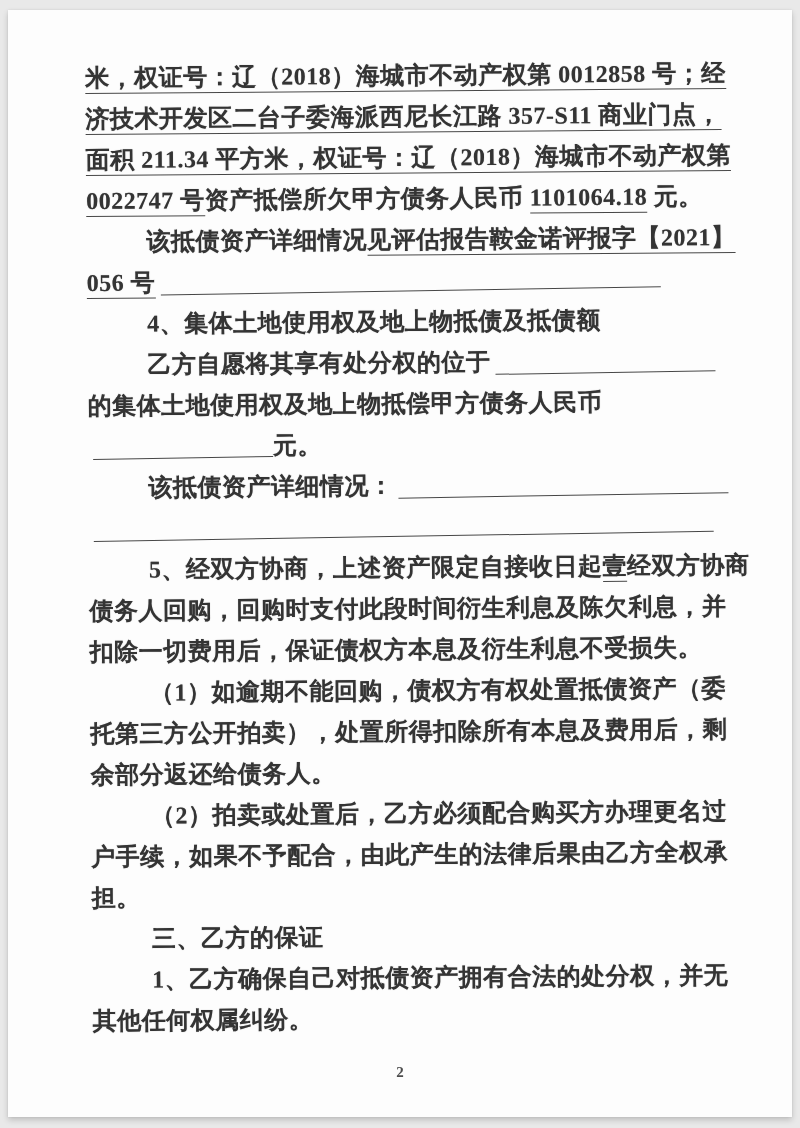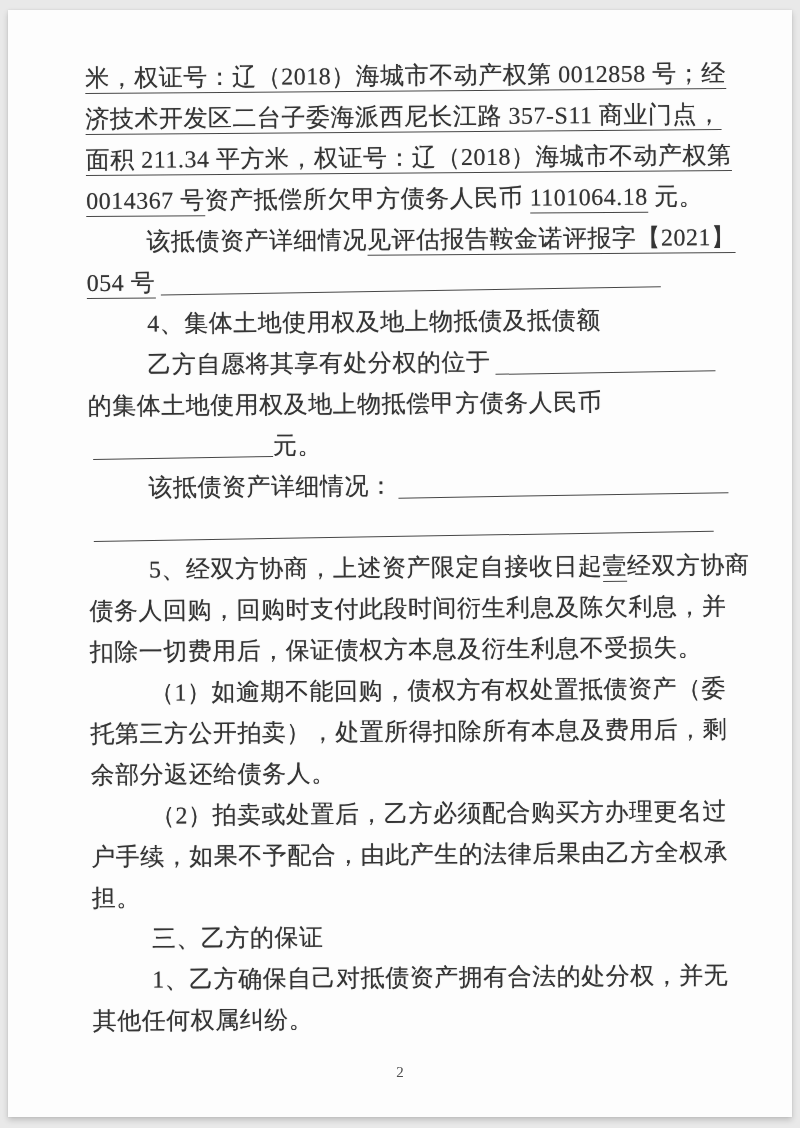--- a/index.html
+++ b/index.html
@@ -12,20 +12,21 @@
     position: relative;
     font-family: "Liberation Serif", "DejaVu Serif", serif;
   }
   .paper {
     position: absolute;
     left: 8px; top: 10px;
     width: 784px; height: 1107px;
     background: #fdfdfd;
     box-shadow: 0 3px 6px rgba(0,0,0,0.18), 0 0 2px rgba(0,0,0,0.08);
     overflow: hidden;
+    font-weight: bold;
   }
   .content {
     position: absolute;
     left: 77px; top: 46px;
     width: 660px;
     transform: rotate(-0.45deg);
     transform-origin: 40% 0;
     color: #343434;
     font-size: 24px;
     letter-spacing: 0.5px;
@@ -61,23 +62,23 @@
   }
 </style>
 </head>
 <body>
 
 <div class="paper">
   <div class="content">
       <p class="line"><span class="u">米，权证号：辽（2018）海城市不动产权第 0012858 号；经</span></p>
       <p class="line"><span class="u">济技术开发区二台子委海派西尼长江路 357-S11 商业门点，</span></p>
       <p class="line"><span class="u">面积 211.34 平方米，权证号：辽（2018）海城市不动产权第</span></p>
-      <p class="line"><span class="u">0014367 号</span><span>资产抵偿所欠甲方债务人民币 </span><span class="u">1101064.18</span><span> 元。</span></p>
+      <p class="line"><span class="u">0022747 号</span><span>资产抵偿所欠甲方债务人民币 </span><span class="u">1101064.18</span><span> 元。</span></p>
       <p class="line indent"><span>该抵债资产详细情况</span><span class="u">见评估报告鞍金诺评报字【2021】</span></p>
-      <p class="line"><span class="u">054 号</span><span class="blank" style="width: 500px;"></span></p>
+      <p class="line"><span class="u">056 号</span><span class="blank" style="width: 500px;"></span></p>
       <p class="line indent"><span>4、集体土地使用权及地上物抵债及抵债额</span></p>
       <p class="line indent"><span>乙方自愿将其享有处分权的位于</span><span class="blank" style="width: 220px;"></span></p>
       <p class="line"><span>的集体土地使用权及地上物抵偿甲方债务人民币</span></p>
       <p class="line"><span class="blank" style="width: 180px;"></span><span>元。</span></p>
       <p class="line indent"><span>该抵债资产详细情况：</span><span class="blank" style="width: 330px;"></span></p>
       <p class="line"><span class="blank" style="width: 620px;"></span></p>
       <p class="line indent"><span>5、经双方协商，上述资产限定自接收日起</span><span class="u">壹</span><span>经双方协商</span></p>
       <p class="line"><span>债务人回购，回购时支付此段时间衍生利息及陈欠利息，并</span></p>
       <p class="line"><span>扣除一切费用后，保证债权方本息及衍生利息不受损失。</span></p>
       <p class="line indent"><span>（1）如逾期不能回购，债权方有权处置抵债资产（委</span></p>

